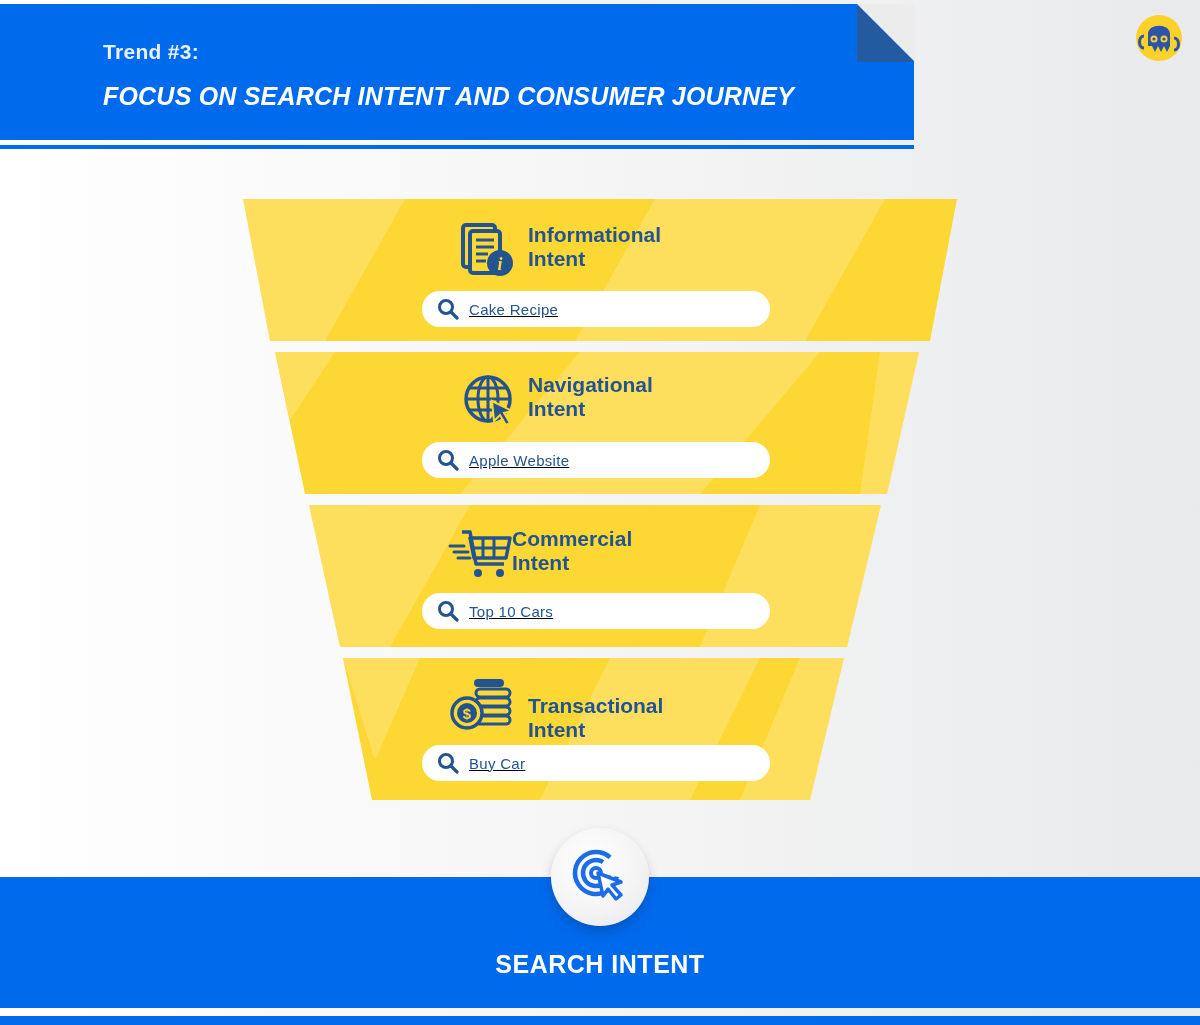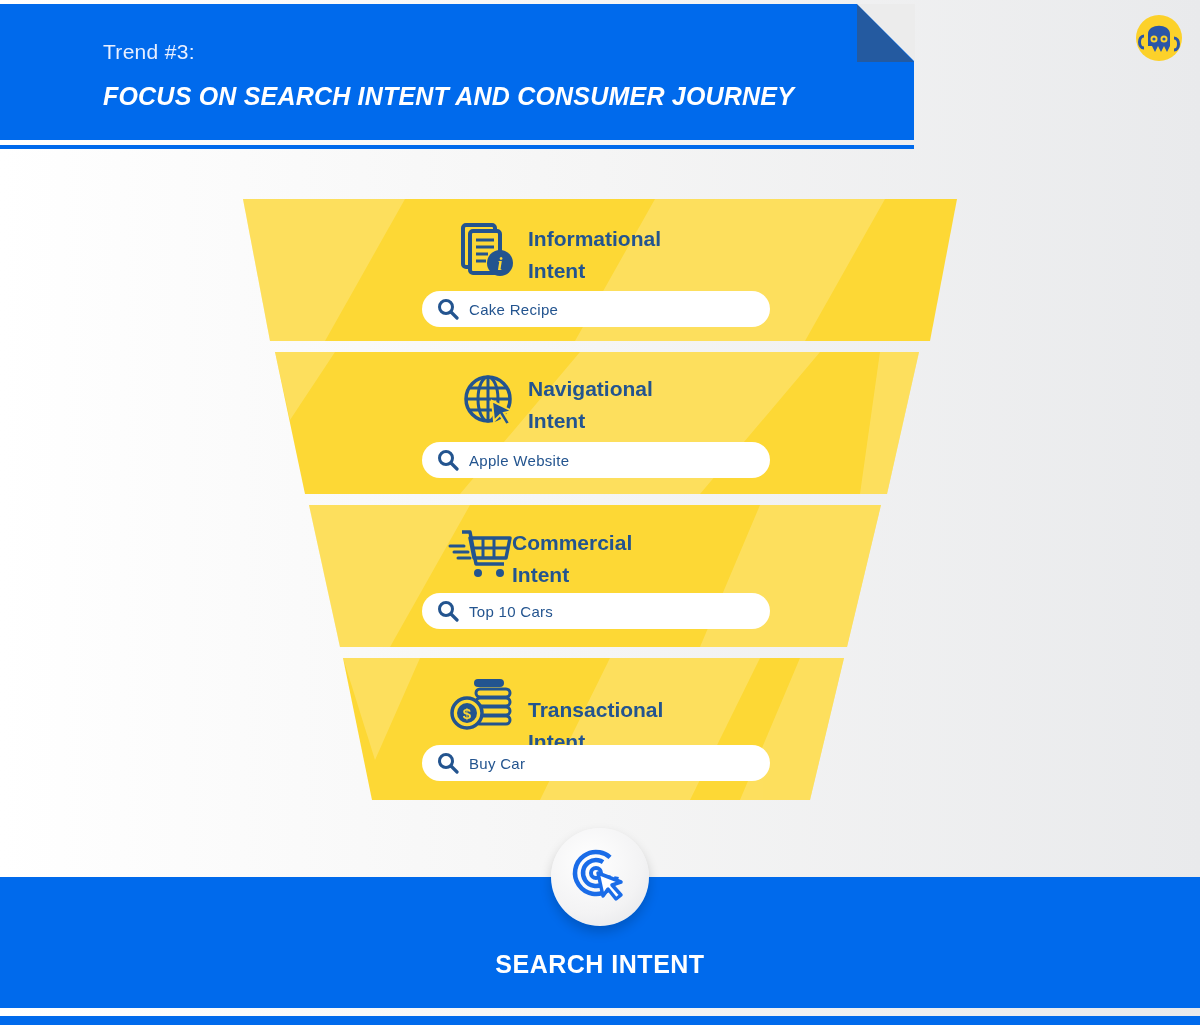--- a/index.html
+++ b/index.html
@@ -10,37 +10,37 @@
   }
   .header-band {
     position:absolute; left:0; top:4px; width:914px; height:136px;
     background:#006aec;
   }
   .header-line {
     position:absolute; left:0; top:145px; width:914px; height:4px; background:#006aec;
   }
   .trend-label {
     position:absolute; left:103px; top:40px; color:#e8efff;
-    font-size:21px; font-weight:400; letter-spacing:0.3px;
+    font-size:21px; font-weight:700; letter-spacing:0.3px;
   }
   .trend-title {
     position:absolute; left:103px; top:82px; color:#ffffff;
     font-size:25px; font-weight:700; letter-spacing:0.2px;font-style:italic;
   }
   .logo {
     position:absolute; left:1134px; top:14px; width:48px; height:48px;
   }
   .tier-icon { position:absolute; width:56px; height:56px; }
   .tier-title {
-    position:absolute; color:#23548f; font-size:21px; font-weight:700; line-height:32px;
+    position:absolute; color:#23548f; font-size:21px; font-weight:700; line-height:24px;
     white-space:pre-line;
   }
   .search-pill {
     position:absolute; left:422px; width:348px; height:36px; background:#ffffff;
-    border-radius:18px; display:flex; align-items:center;
+    border-radius:18px; display:flex; align-items:center;text-decoration:underline;
   }
   .search-pill .sicon { width:22px; height:22px; margin-left:15px; margin-right:10px; }
   .search-pill .stext { color:#23548f; font-size:15px; letter-spacing:0.3px; }
 
   .bottom-band {
     position:absolute; left:0; top:877px; width:1200px; height:131px; background:#006aec;
   }
   .bottom-line {
     position:absolute; left:0; top:1016px; width:1200px; height:9px; background:#006aec;
   }

